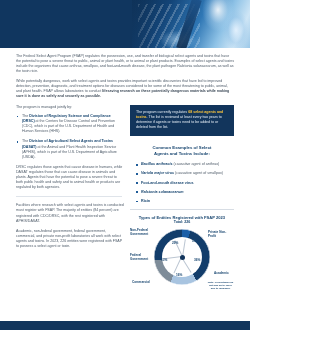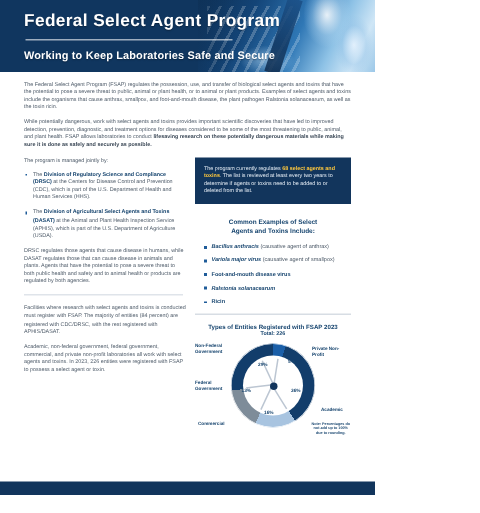--- a/index.html
+++ b/index.html
@@ -181,25 +181,20 @@
     position:absolute;left:0;bottom:9px;width:250px;height:1.5px;
     background:#ffffff;
   }
 </style>
 </head>
 <body>
 
 <div class="header">
   <div class="header-photo"></div>
   <div class="header-fade"></div>
-  <div class="header-text">
-    <div class="header-title">Federal Select Agent Program</div>
-    <div class="header-rule"></div>
-    <div class="header-sub">Working to Keep Laboratories Safe and Secure</div>
-  </div>
 </div>
 
 <div class="page">
 
   <div class="intro">
     <p>The Federal Select Agent Program (FSAP) regulates the possession, use, and transfer of biological select agents and toxins that have the potential to pose a severe threat to public, animal or plant health, or to animal or plant products. Examples of select agents and toxins include the organisms that cause anthrax, smallpox, and foot-and-mouth disease, the plant pathogen Ralstonia solanacearum, as well as the toxin ricin.</p>
     <p><span>While potentially dangerous, work with select agents and toxins provides important scientific discoveries that have led to improved detection, prevention, diagnostic, and treatment options for diseases considered to be some of the most threatening to public, animal, and plant health. FSAP allows laboratories to conduct </span><span class="bold-run">lifesaving research on these potentially dangerous materials while making sure it is done as safely and securely as possible.</span></p>
   </div>
 
   <div class="cols">

